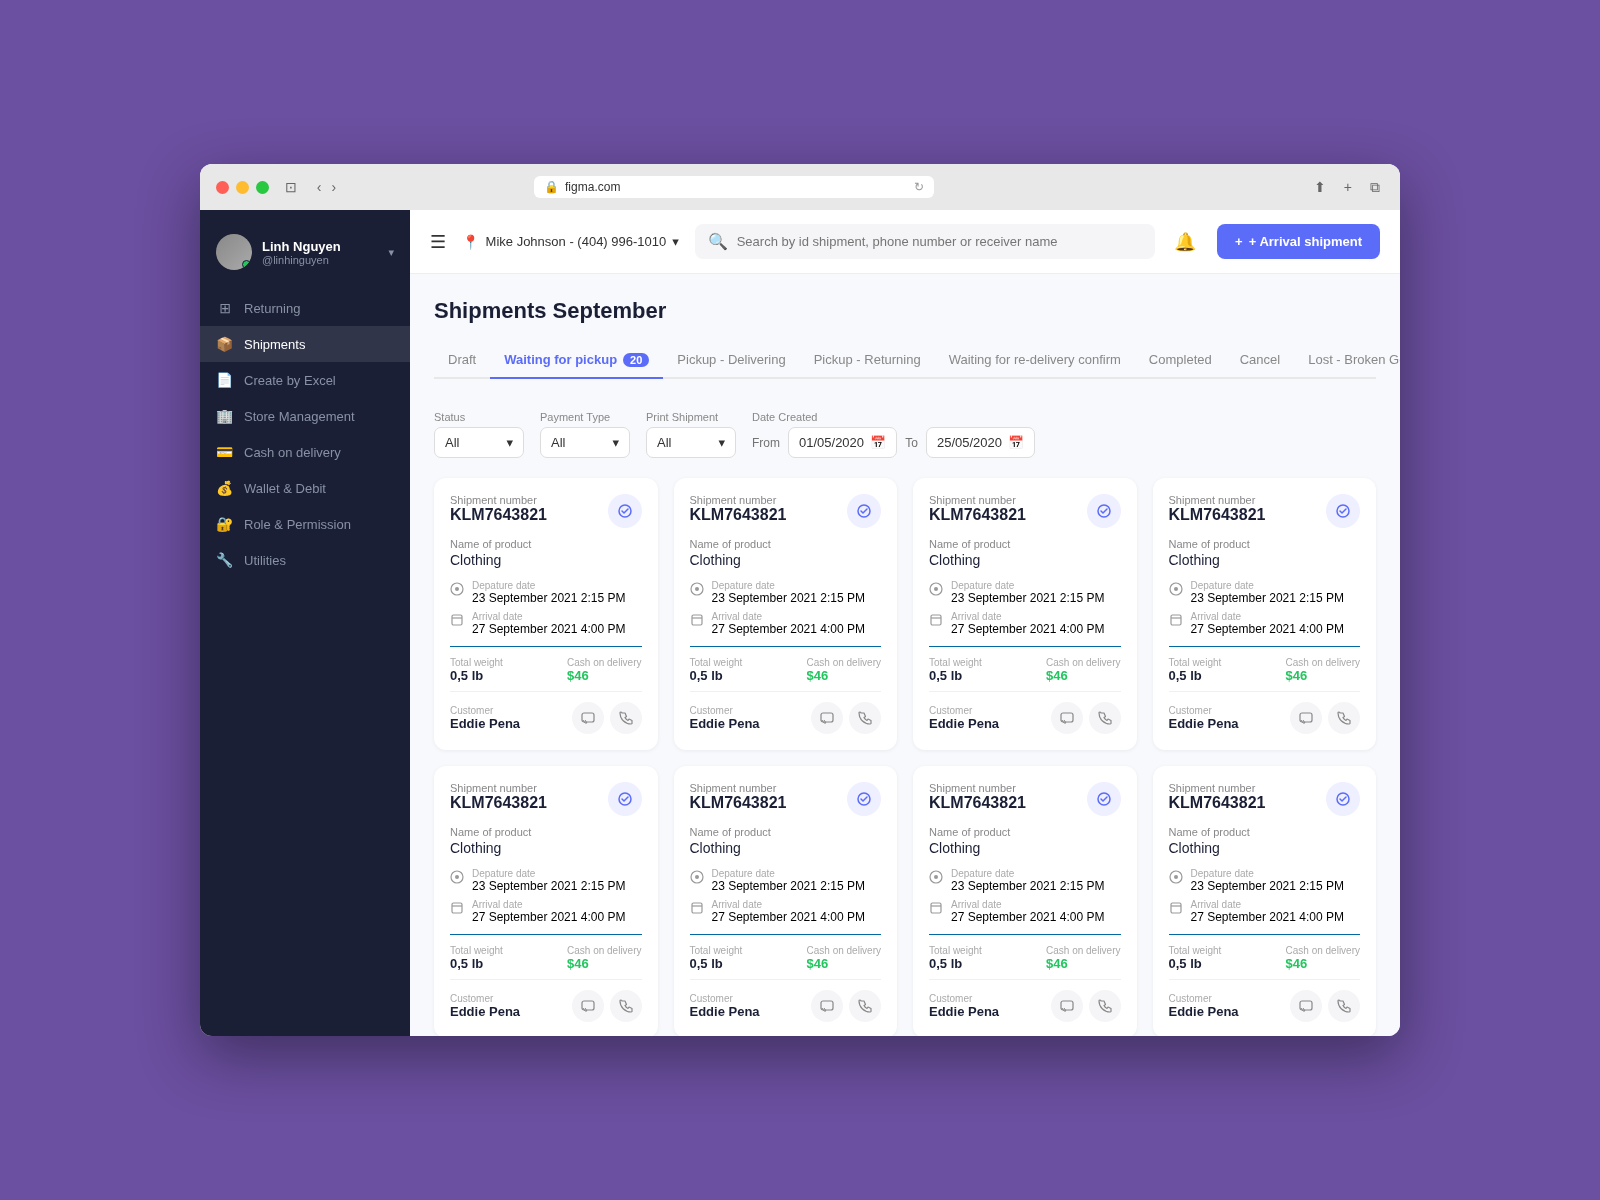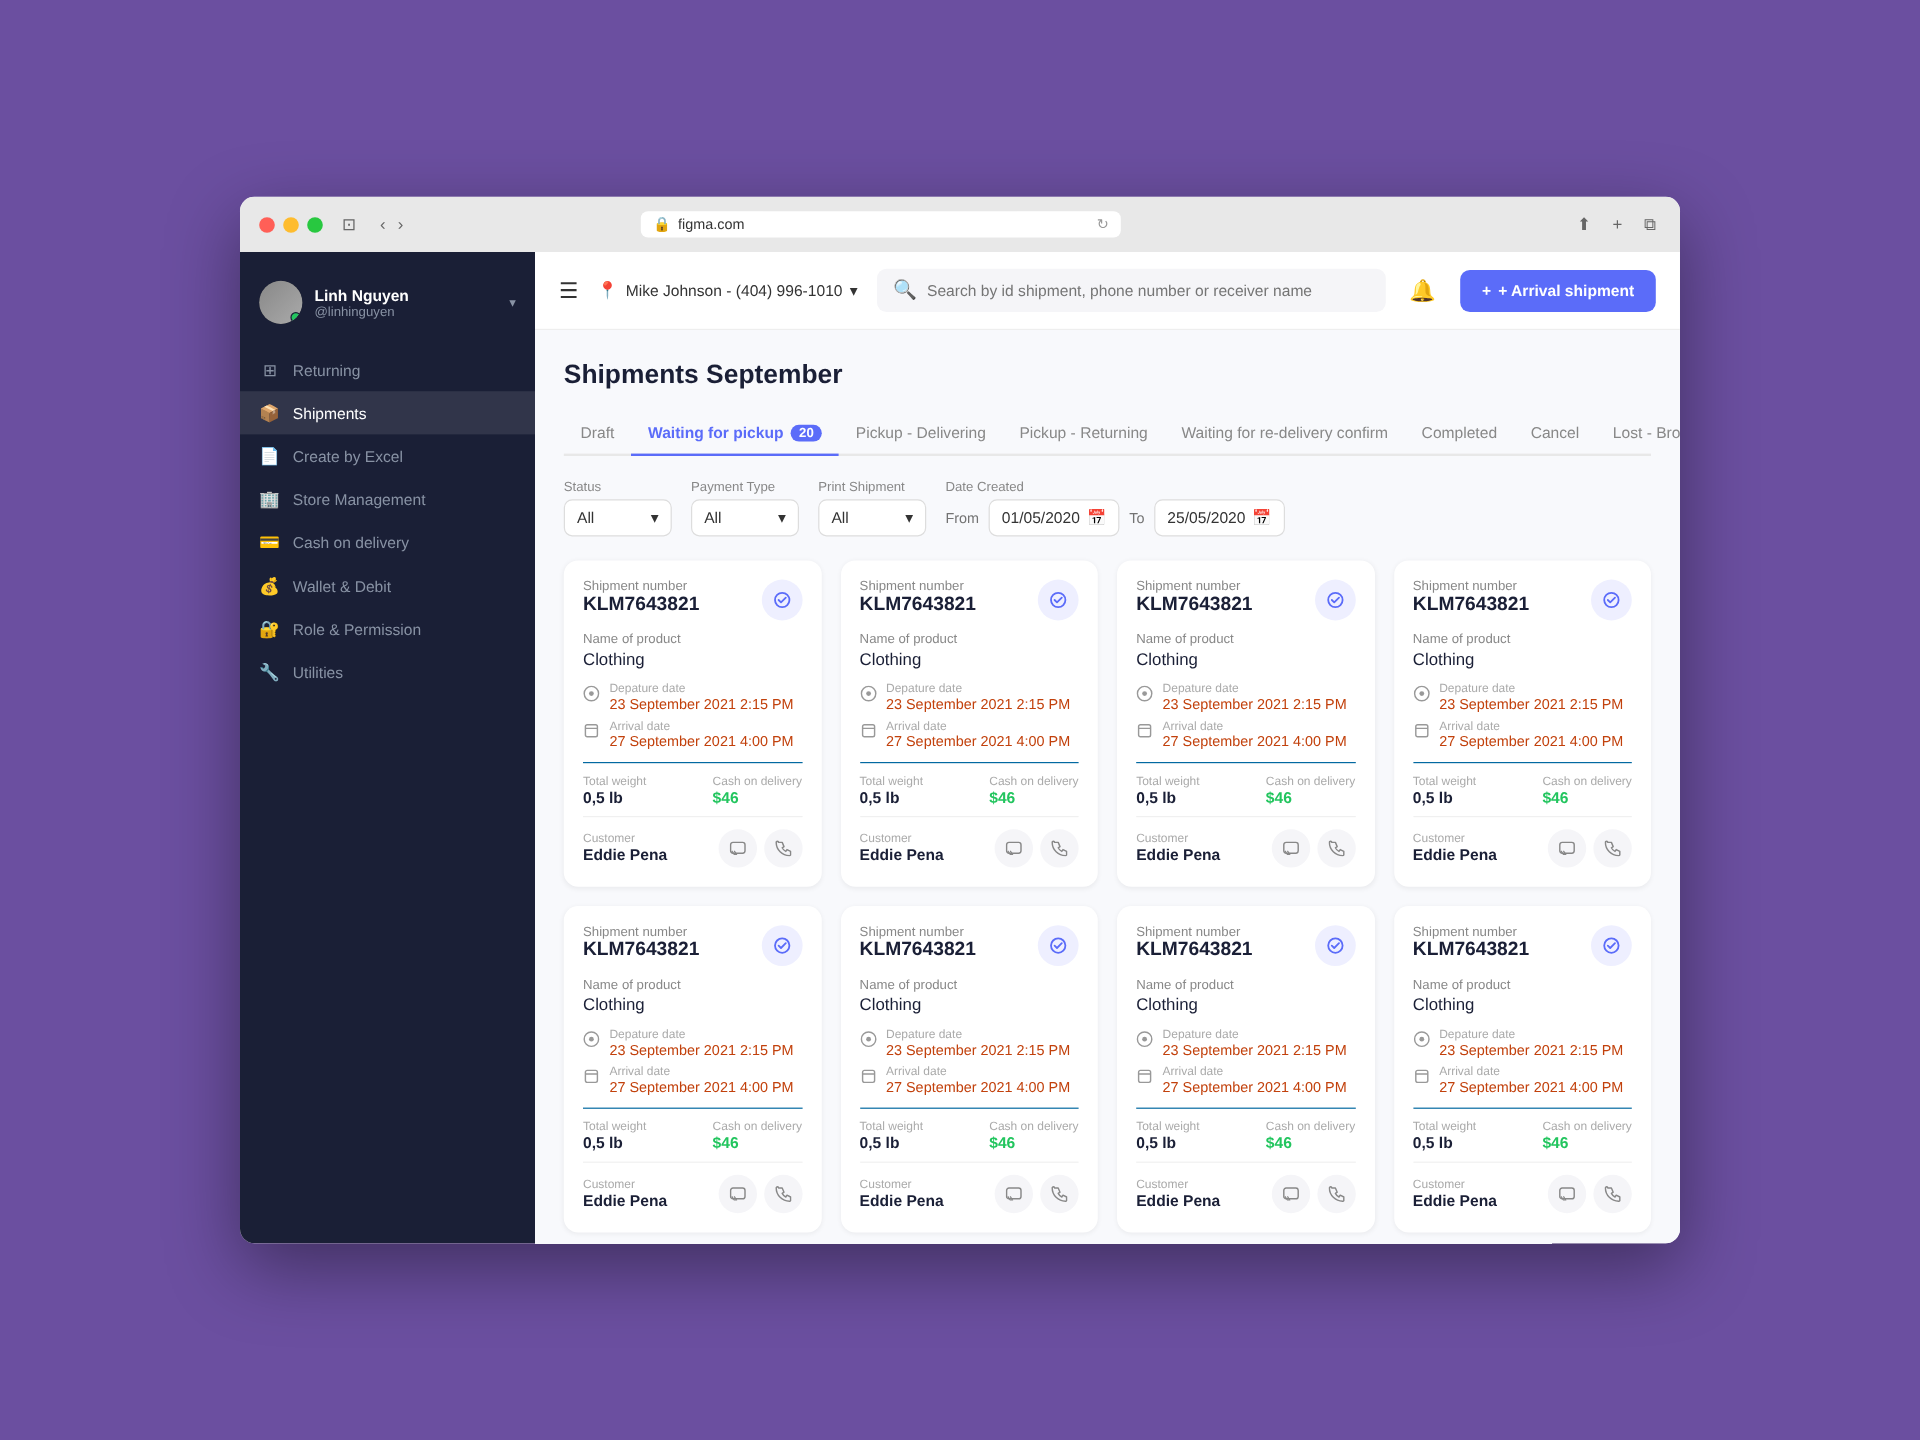--- a/index.html
+++ b/index.html
@@ -46,21 +46,21 @@
       gap: 6px;
       max-width: 400px;
       margin: 0 auto;
     }
     .toolbar-right { display: flex; gap: 10px; margin-left: auto; }
     .app-layout {
       display: flex;
       height: calc(870px - 44px);
     }
     .sidebar {
-      width: 246px;
+      width: 210px;
       background: #1a1f36;
       color: #fff;
       flex-shrink: 0;
       padding: 16px 0;
     }
     .sidebar-user {
       display: flex;
       align-items: center;
       gap: 10px;
       padding: 8px 16px 20px;
@@ -156,21 +156,21 @@
       cursor: pointer;
       display: flex; align-items: center; gap: 6px;
       white-space: nowrap;
     }
     .page-content { padding: 24px 24px; flex: 1; }
     .page-title { font-size: 22px; font-weight: 700; color: #1a1f36; margin-bottom: 18px; }
     .tab-bar {
       display: flex;
       gap: 0;
       border-bottom: 2px solid #e8e8e8;
-      margin-bottom: 20px;
+      margin-bottom: 32px;
     }
     .tab {
       padding: 10px 14px;
       font-size: 13px;
       color: #888;
       cursor: pointer;
       border-bottom: 2px solid transparent;
       margin-bottom: -2px;
       white-space: nowrap;
       display: flex; align-items: center; gap: 6px;
@@ -234,21 +234,21 @@
       display: flex; align-items: center; justify-content: center;
       font-size: 14px; color: #5b6cf9; cursor: pointer; border: none;
     }
     .shipment-num { font-size: 16px; font-weight: 700; color: #1a1f36; margin-bottom: 10px; }
     .product-label { font-size: 11px; color: #888; margin-bottom: 2px; }
     .product-name { font-size: 14px; font-weight: 500; color: #1a1f36; margin-bottom: 12px; }
     .date-row { display: flex; align-items: flex-start; gap: 8px; margin-bottom: 6px; }
     .date-icon { font-size: 14px; color: #888; margin-top: 2px; }
     .date-info { display: flex; flex-direction: column; }
     .date-type { font-size: 10px; color: #aaa; }
-    .date-val { font-size: 12px; color: #c2410c; font-weight: 500; }
+    .date-val { font-size: 12px; color: #000000; font-weight: 500; }
     .card-footer-row { display: flex; justify-content: space-between; align-items: center; margin-top: 10px; padding-top: 10px; border-top: 1px solid #0369a1; }
     .weight-group, .cod-group { display: flex; flex-direction: column; }
     .metric-label { font-size: 10px; color: #aaa; }
     .metric-val { font-size: 13px; font-weight: 600; color: #1a1f36; }
     .cod-val { font-size: 13px; font-weight: 600; color: #22c55e; }
     .customer-row { display: flex; justify-content: space-between; align-items: center; margin-top: 10px; }
     .customer-label { font-size: 10px; color: #aaa; }
     .customer-name { font-size: 13px; font-weight: 600; color: #1a1f36; }
     .action-btns { display: flex; gap: 6px; }
     .action-btn {

